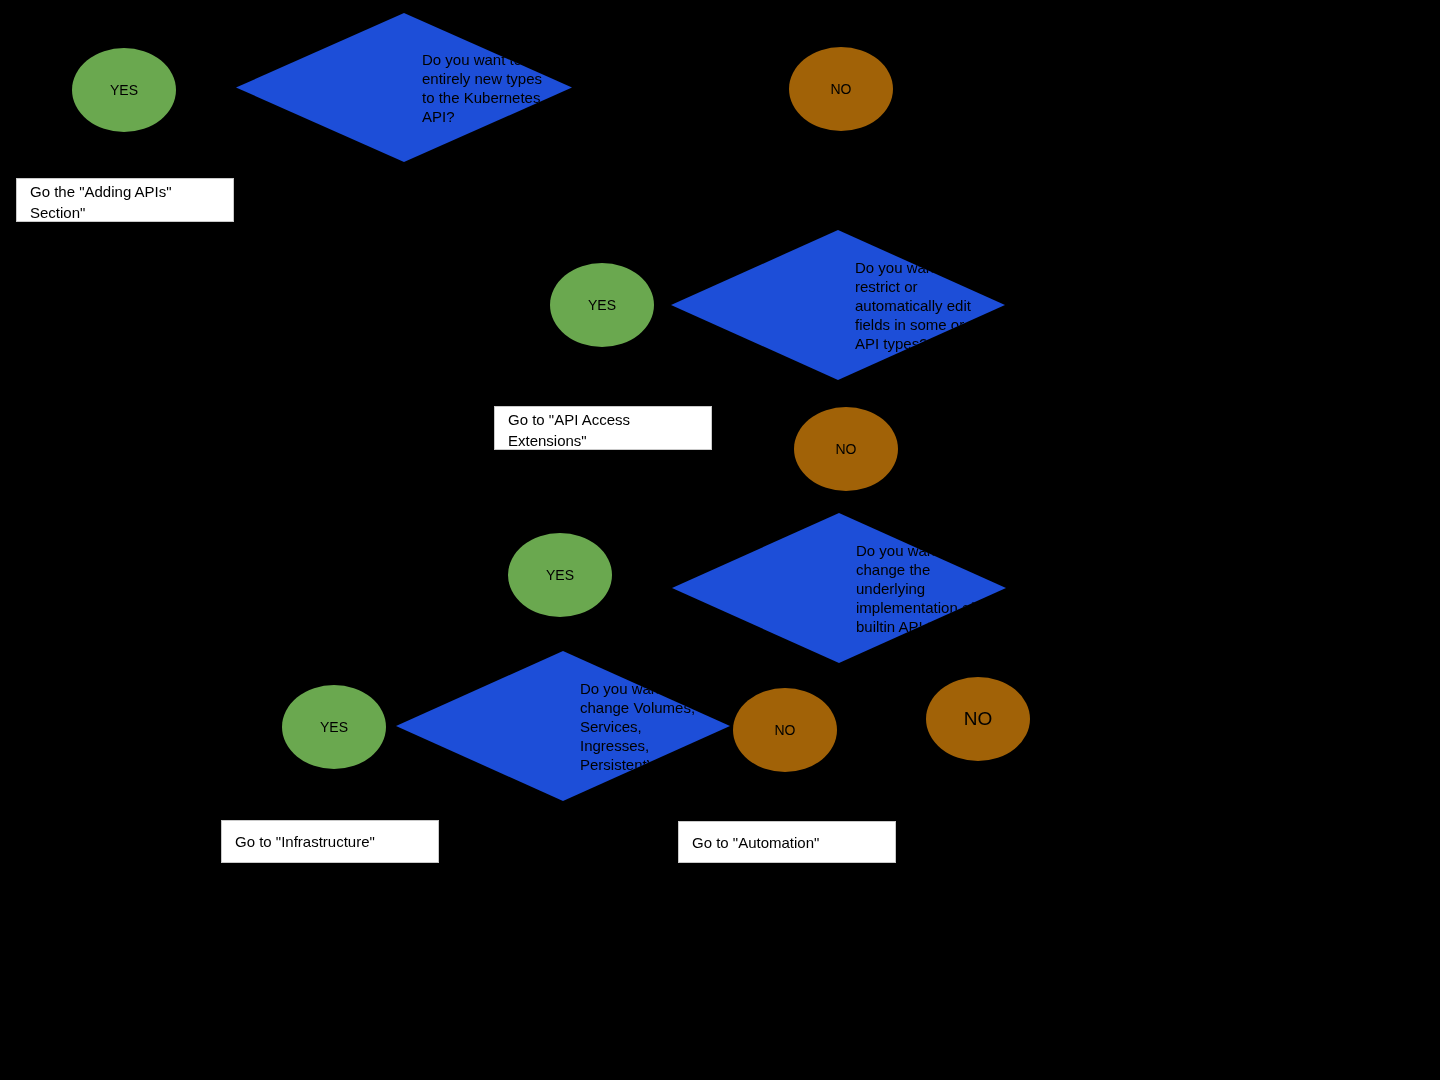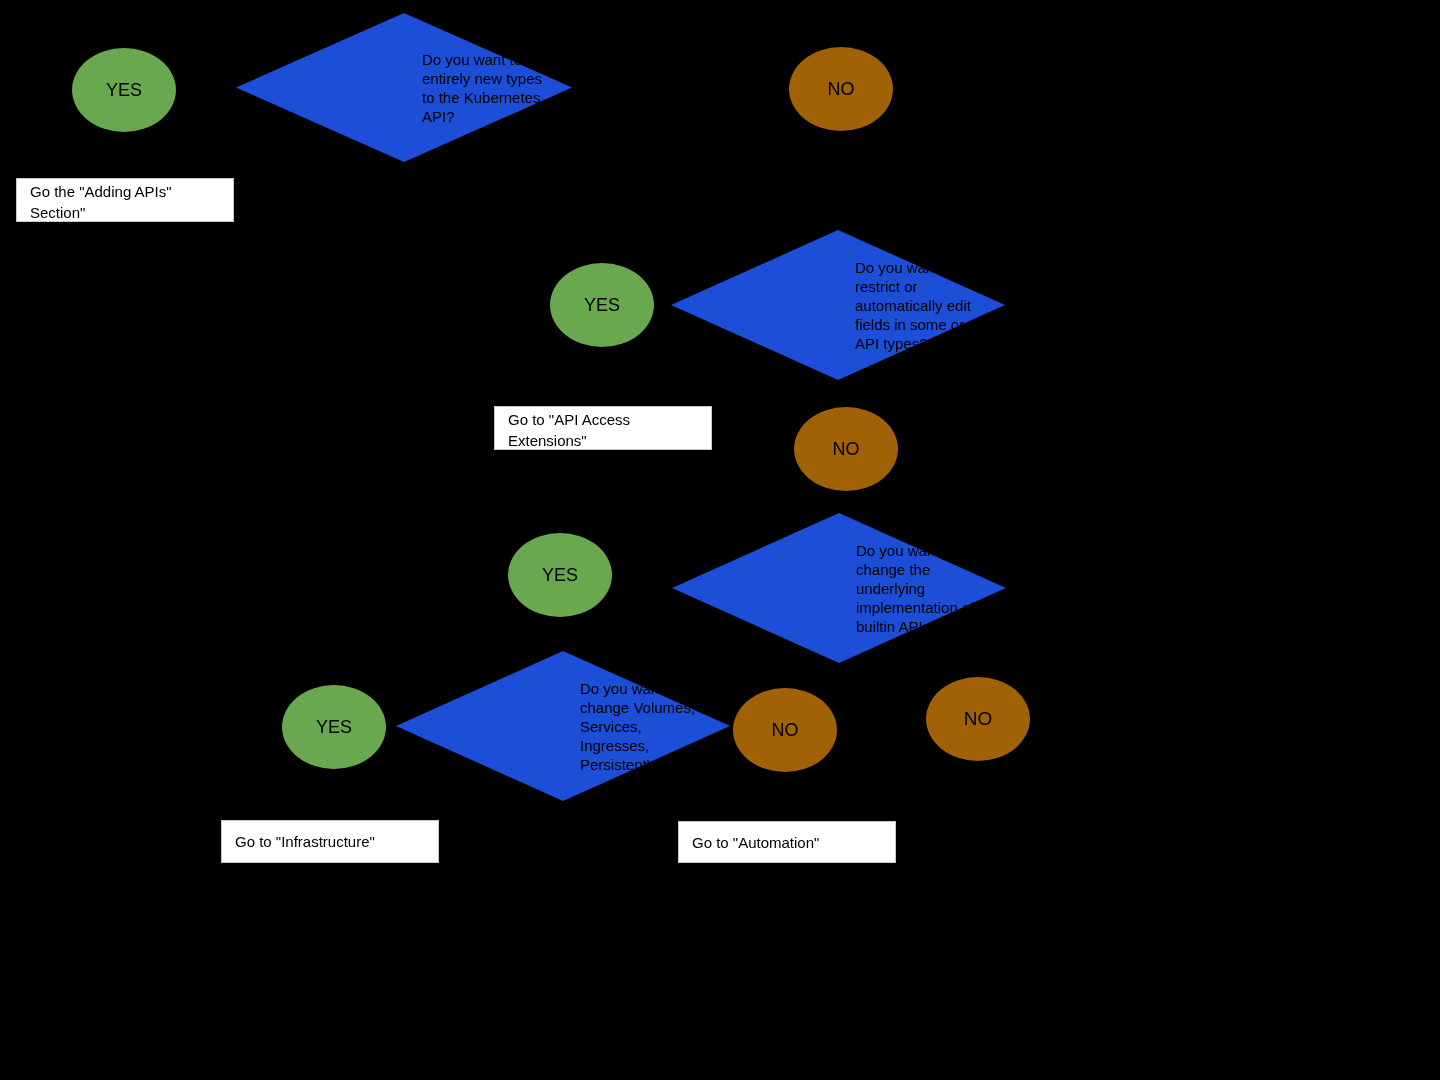--- a/index.html
+++ b/index.html
@@ -14,21 +14,21 @@
     clip-path: polygon(50% 0%, 100% 50%, 50% 100%, 0% 50%);
     display: flex; align-items: center; justify-content: flex-end;
   }
   .diamond-text {
     width: 150px; font-size: 15px; line-height: 19px;
     white-space: pre-line; text-align: left; color: #000;
   }
   .ellipse {
     position: absolute; width: 104px; height: 84px; border-radius: 50%;
     display: flex; align-items: center; justify-content: center;
-    font-size: 18px; color: #000;
+    font-size: 14px; color: #000;
   }
   .ellipse.yes { background: #6aa84f; }
   .ellipse.no  { background: #a16207; }
   .box {
     position: absolute; width: 218px; background: #ffffff;
     border: 1px solid #c9c9c9; box-sizing: border-box; font-size: 15px;
   }
   .box .box-text { padding: 2px 10px 0 13px; line-height: 21px; white-space: pre-line; }
   .box.single { display: flex; align-items: center; }
   .box.single .box-text { padding: 0 10px 0 13px; }

